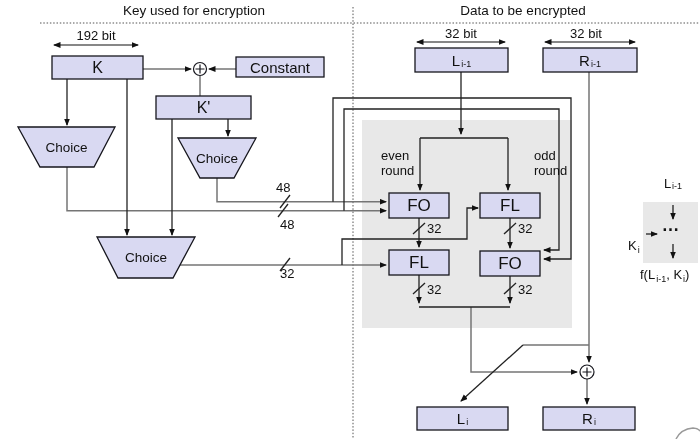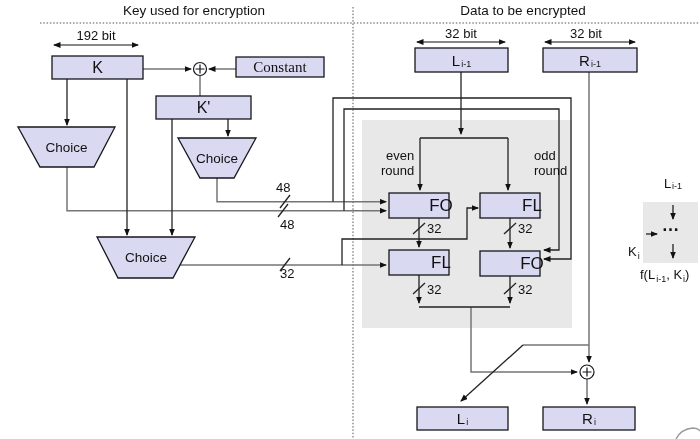--- a/index.html
+++ b/index.html
@@ -4,21 +4,21 @@
 <style>
   html,body{margin:0;padding:0;background:#ffffff;}
   #stage{
     position:relative;width:700px;height:439px;background:#ffffff;overflow:hidden;
     font-family:"Liberation Sans", sans-serif;color:#111;
   }
   #stage svg{position:absolute;left:0;top:0;}
   .t{position:absolute;white-space:nowrap;font-size:13px;line-height:15px;}
   .ctr{display:flex;align-items:center;justify-content:center;text-align:center;white-space:nowrap;}
   .box-label{font-size:16px;}
-  .fn-label{font-size:17px;padding-left:22px;}
+  .fn-label{font-size:17px;}
   .reg-label{font-size:15px;}
   .sb{font-size:9px;position:relative;top:4px;margin-left:1px;}
   .sb2{font-size:9px;position:relative;top:3px;margin-left:1px;}
   .title{font-size:13.5px;text-align:center;}
   .dots{font-size:17px;font-weight:bold;letter-spacing:0;}
 </style>
 </head>
 <body>
 
 <div id="stage">
@@ -114,30 +114,30 @@
 </svg>
 
 <div class="t title" style="left:104px;top:3px;width:180px;">Key used for encryption</div>
 <div class="t title" style="left:433px;top:3px;width:180px;">Data to be encrypted</div>
 
 <div class="t ctr" style="left:56px;top:28px;width:80px;">192 bit</div>
 <div class="t ctr" style="left:421px;top:26px;width:80px;">32 bit</div>
 <div class="t ctr" style="left:546px;top:26px;width:80px;">32 bit</div>
 
 <div class="t ctr box-label" style="left:52px;top:56px;width:91px;height:23px;">K</div>
-<div class="t ctr" style="left:236px;top:57px;width:88px;height:20px;font-size:15px;font-family:Liberation Serif, serif;">Constant</div>
+<div class="t ctr" style="left:236px;top:57px;width:88px;height:20px;font-size:15px;">Constant</div>
 <div class="t ctr box-label" style="left:156px;top:96px;width:95px;height:23px;">K'</div>
 <div class="t ctr" style="left:18px;top:127px;width:97px;height:40px;font-size:13.5px;">Choice</div>
 <div class="t ctr" style="left:178px;top:138px;width:78px;height:40px;font-size:13.5px;">Choice</div>
 <div class="t ctr" style="left:97px;top:237px;width:98px;height:41px;font-size:13.5px;">Choice</div>
 <div class="t" style="left:276px;top:180px;">48</div>
 <div class="t" style="left:280px;top:217px;">48</div>
 <div class="t" style="left:280px;top:266px;">32</div>
 
-<div class="t" style="left:381px;top:148px;text-align:right;"><span>even</span><br><span>round</span></div>
+<div class="t" style="left:381px;top:148px;"><span>even</span><br><span>round</span></div>
 <div class="t" style="left:534px;top:148px;"><span>odd</span><br><span>round</span></div>
 <div class="t ctr fn-label" style="left:389px;top:193px;width:60px;height:25px;">FO</div>
 <div class="t ctr fn-label" style="left:480px;top:193px;width:60px;height:25px;">FL</div>
 <div class="t ctr fn-label" style="left:389px;top:250px;width:60px;height:25px;">FL</div>
 <div class="t ctr fn-label" style="left:480px;top:251px;width:60px;height:25px;">FO</div>
 <div class="t" style="left:427px;top:221px;">32</div>
 <div class="t" style="left:518px;top:221px;">32</div>
 <div class="t" style="left:427px;top:282px;">32</div>
 <div class="t" style="left:518px;top:282px;">32</div>
 
@@ -155,17 +155,17 @@
     </div>
 <div class="t ctr reg-label" style="left:543px;top:407px;width:92px;height:23px;">
       <span>R</span>
       <span class="sb">i</span>
     </div>
 
 <div class="t ctr" style="left:653px;top:176px;width:40px;">
       <span>L</span>
       <span class="sb2">i-1</span>
     </div>
-<div class="t" style="left:628px;top:244px;"><span>K</span><span class="sb2">i</span></div>
+<div class="t" style="left:628px;top:238px;"><span>K</span><span class="sb2">i</span></div>
 <div class="t dots" style="left:662px;top:222px;">⋯</div>
 <div class="t" style="left:640px;top:267px;"><span>f(L</span><span class="sb2">i-1</span><span>, K</span><span class="sb2">i</span><span>)</span></div>
 
 </div>
 
 </body></html>

